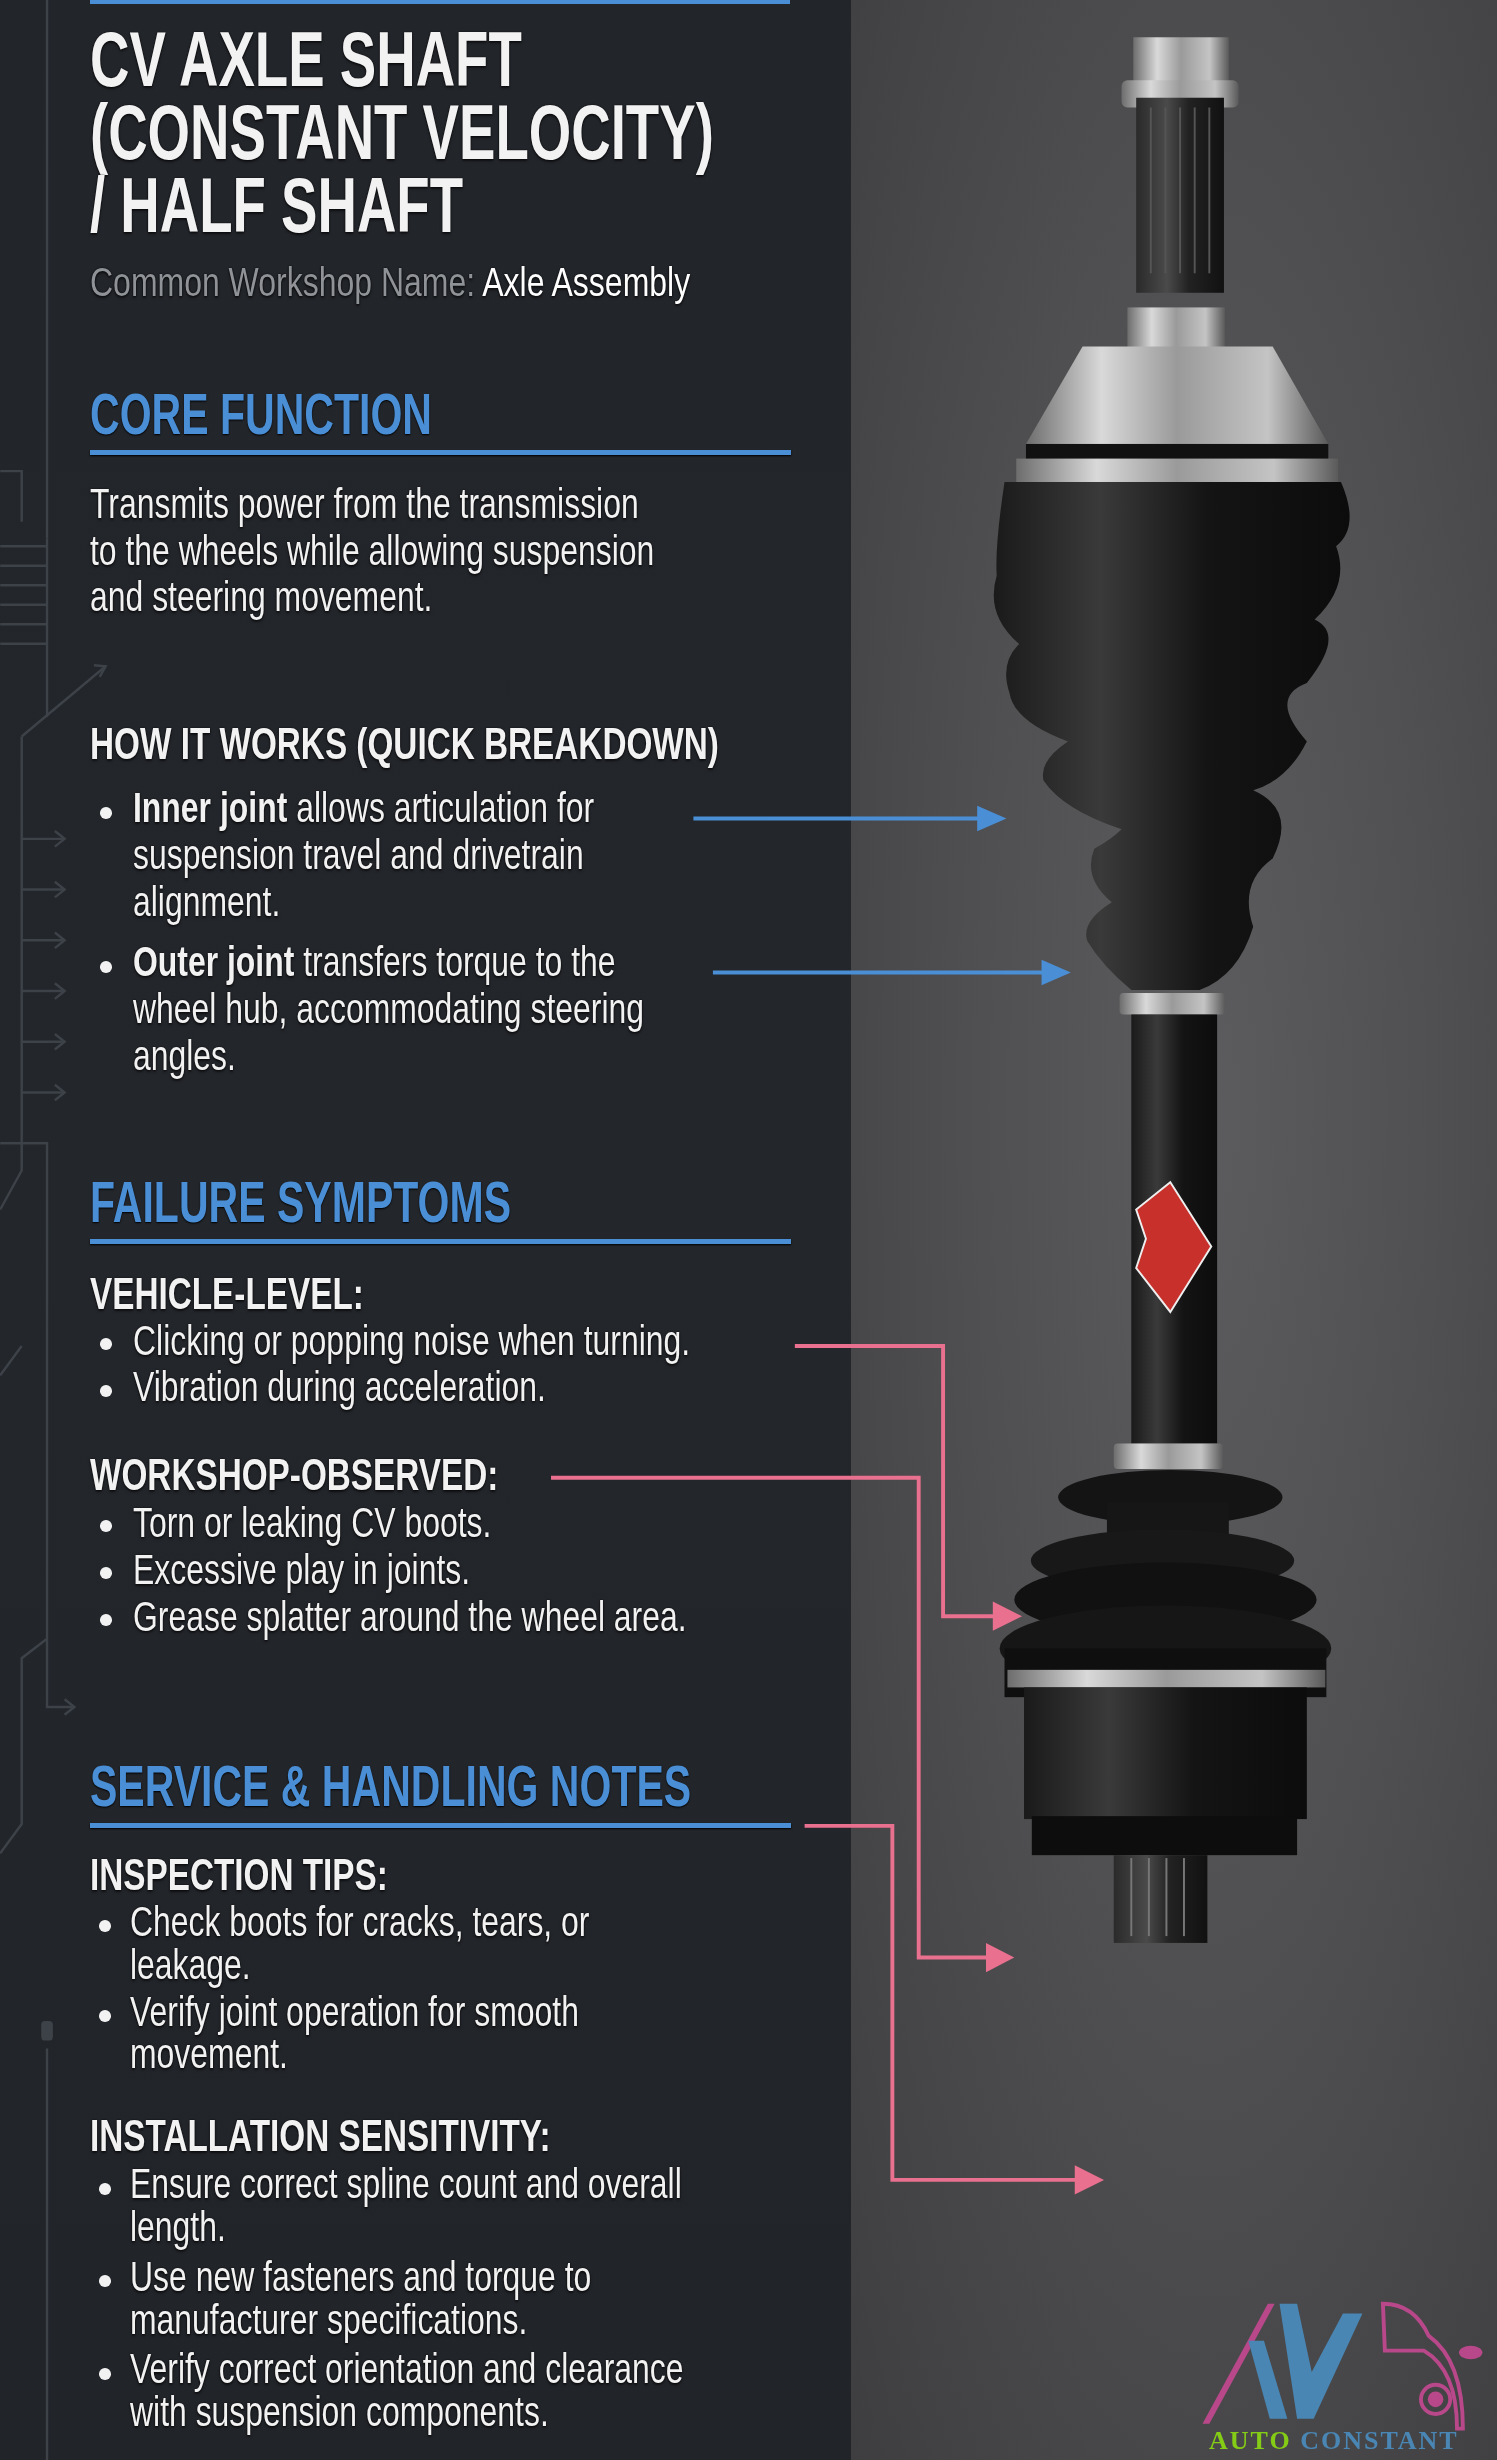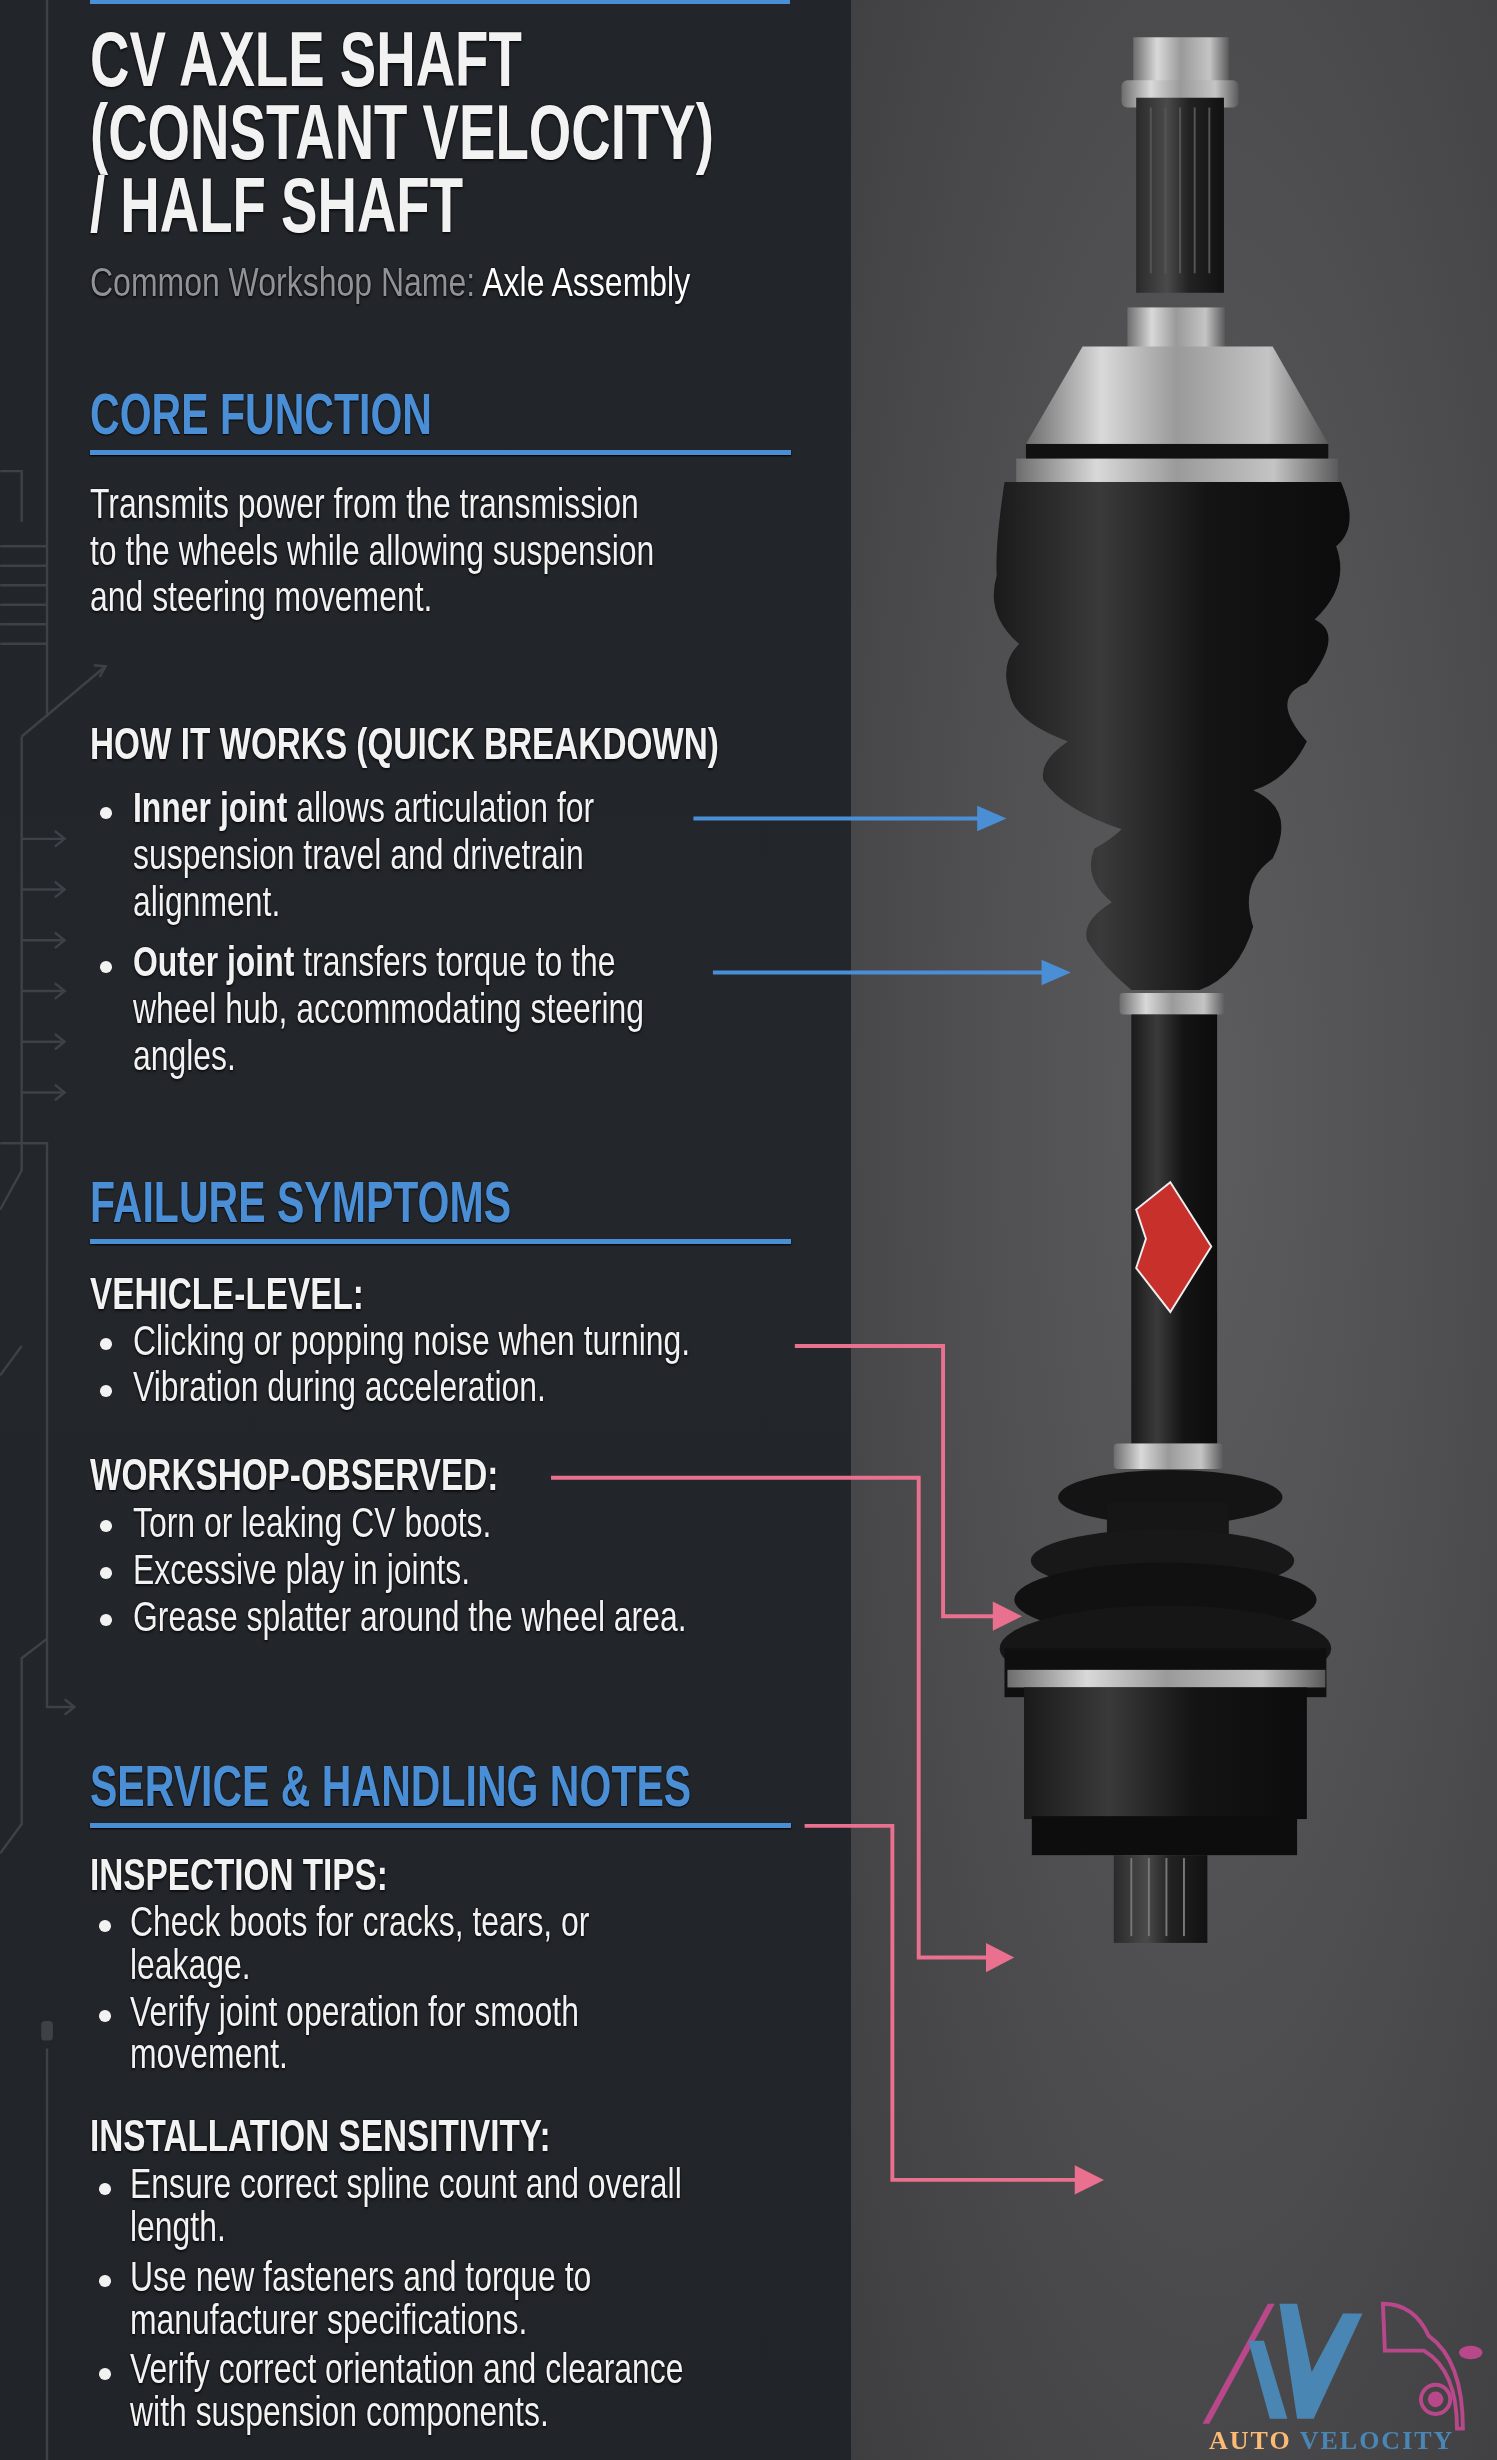--- a/index.html
+++ b/index.html
@@ -217,16 +217,16 @@
     <polygon points="1312,2362 1330,2362 1345,2432 1377,2372 1397,2372 1347,2480 1330,2480" fill="#4a86b4"></polygon>
     <polygon points="1280,2400 1296,2400 1320,2480 1302,2480" fill="#4a86b4"></polygon>
     <path d="M1418,2362 Q1450,2362 1465,2395 Q1500,2420 1500,2490 L1494,2490 Q1494,2430 1460,2410 L1420,2410 Z" fill="none" stroke="#b8488a" stroke-width="4"></path>
     <circle cx="1472" cy="2460" r="15" fill="none" stroke="#b8488a" stroke-width="4"></circle>
     <circle cx="1472" cy="2460" r="8" fill="#b8488a"></circle>
     <ellipse cx="1508" cy="2412" rx="12" ry="7" fill="#b8488a"></ellipse>
   </g>
 </svg>
 
 <div class="logo-text">
-  <span style="color:#fdba74;font-family:Liberation Serif, serif;">AUTO</span>
-  <span style="color:#4a86b4;">VELOCITY</span>
+  <span style="color:#84cc16;font-family:Liberation Serif, serif;">AUTO</span>
+  <span style="color:#4a86b4;">CONSTANT</span>
 </div>
 
 
 </body></html>

